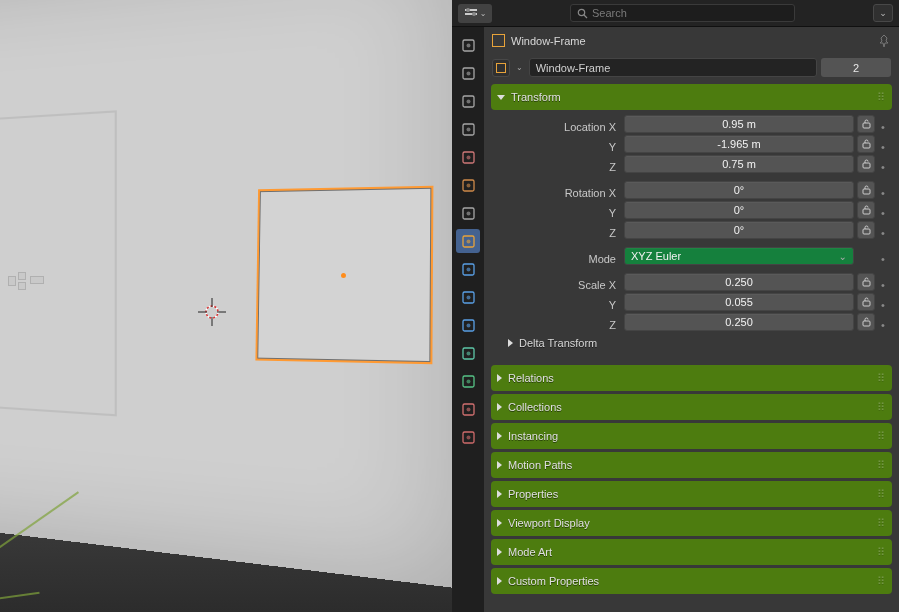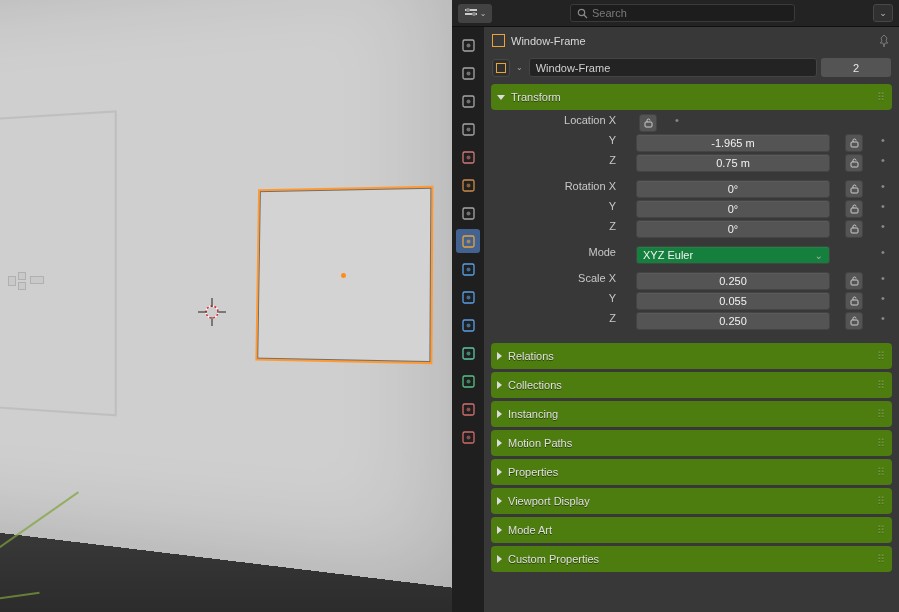--- a/index.html
+++ b/index.html
@@ -16,21 +16,21 @@
 .tab.active { background:#446290; }
 .main { flex:1; display:flex; flex-direction:column; overflow-y:auto; }
 .crumb { height:27px; display:flex; align-items:center; padding:0 8px; color:#d8d8d8; }
 .pin { margin-left:auto; opacity:.55; }
 .namerow { height:27px; display:flex; align-items:center; padding:0 8px; gap:4px; }
 .namefield { flex:1; height:19px; background:#232323; border:1px solid #444; border-radius:3px; display:flex; align-items:center; padding:0 6px; color:#d0d0d0; }
 .users { width:70px; height:19px; background:#545454; border-radius:3px; display:flex; align-items:center; justify-content:center; color:#e8e8e8; }
 .panel-hdr { height:26px; background:#4d7c0f; border-radius:4px; margin:3px 7px 0 7px; display:flex; align-items:center; padding:0 6px; color:#e0e0e0; cursor:pointer; text-shadow:0 1px 0 rgba(0,0,0,.5); }
 .panel-hdr .grip { margin-left:auto; opacity:.25; letter-spacing:1px; }
 .panel-body { padding:4px 12px 8px 12px; }
-.row { display:flex; align-items:flex-start; height:19px; margin-bottom:1px;gap:12px; }
+.row { display:flex; align-items:flex-end; height:19px; margin-bottom:1px; }
 .lbl { width:128px; text-align:right; padding-right:8px; color:#c8c8c8; }
 .val { flex:1; height:18px; background:#545454; border-radius:3px; display:flex; align-items:center; justify-content:center; color:#f2f2f2; border:1px solid #444; box-shadow:inset 0 1px 0 rgba(255,255,255,.04); }
 .val.dd { justify-content:flex-start; padding:0 6px; background:#15803d; }
 .val.dd::after { content:"⌄"; margin-left:auto; color:#aaa; font-size:10px; }
 .row .lock { width:18px; height:18px; margin-left:3px; background:#545454; border-radius:3px; display:flex; align-items:center; justify-content:center; border:1px solid #444; }
 .row .dot { width:8px; text-align:center; color:#888; margin-left:4px; }
 .sub { display:flex; align-items:center; height:22px; padding-left:12px; color:#d8d8d8; text-shadow:0 1px 0 rgba(0,0,0,.5); }
 .tri { display:inline-block; width:0; height:0; margin-right:6px; }
 .tri.down { border-left:4px solid transparent; border-right:4px solid transparent; border-top:5px solid #ddd; }
 .tri.right { border-top:4px solid transparent; border-bottom:4px solid transparent; border-left:5px solid #ddd; }
@@ -214,20 +214,21 @@
       </div>
 
       <div class="panel-hdr">
         <span class="tri down"></span>
         <span>Transform</span>
         <span class="grip">⠿</span>
       </div>
       <div class="panel-body" id="transform-rows">
           <div class="row">
             <div class="lbl">Location X</div>
+            <div class="val">0.95 m</div>
             <div class="lock">
               <svg width="9" height="10" viewBox="0 0 9 10">
                 <rect x="1" y="4" width="7" height="5" rx="1" fill="none" stroke="#ccc" stroke-width="1"></rect>
                 <path d="M3 4V2.5a1.5 1.5 0 013 0" fill="none" stroke="#ccc" stroke-width="1"></path>
               </svg>
             </div>
             <div class="dot">•</div>
           </div>
           <div class="row">
             <div class="lbl">Y</div>
@@ -319,20 +320,24 @@
             <div class="lbl">Z</div>
             <div class="val">0.250</div>
             <div class="lock">
               <svg width="9" height="10" viewBox="0 0 9 10">
                 <rect x="1" y="4" width="7" height="5" rx="1" fill="none" stroke="#ccc" stroke-width="1"></rect>
                 <path d="M3 4V2.5a1.5 1.5 0 013 0" fill="none" stroke="#ccc" stroke-width="1"></path>
               </svg>
             </div>
             <div class="dot">•</div>
           </div>
+          <div class="sub">
+            <span class="tri right"></span>
+            <span>Delta Transform</span>
+          </div>
         </div>
 
       <div id="other-panels">
           <div class="panel-hdr">
             <span class="tri right"></span>
             <span>Relations</span>
             <span class="grip">⠿</span>
           </div>
           <div class="panel-hdr">
             <span class="tri right"></span>

